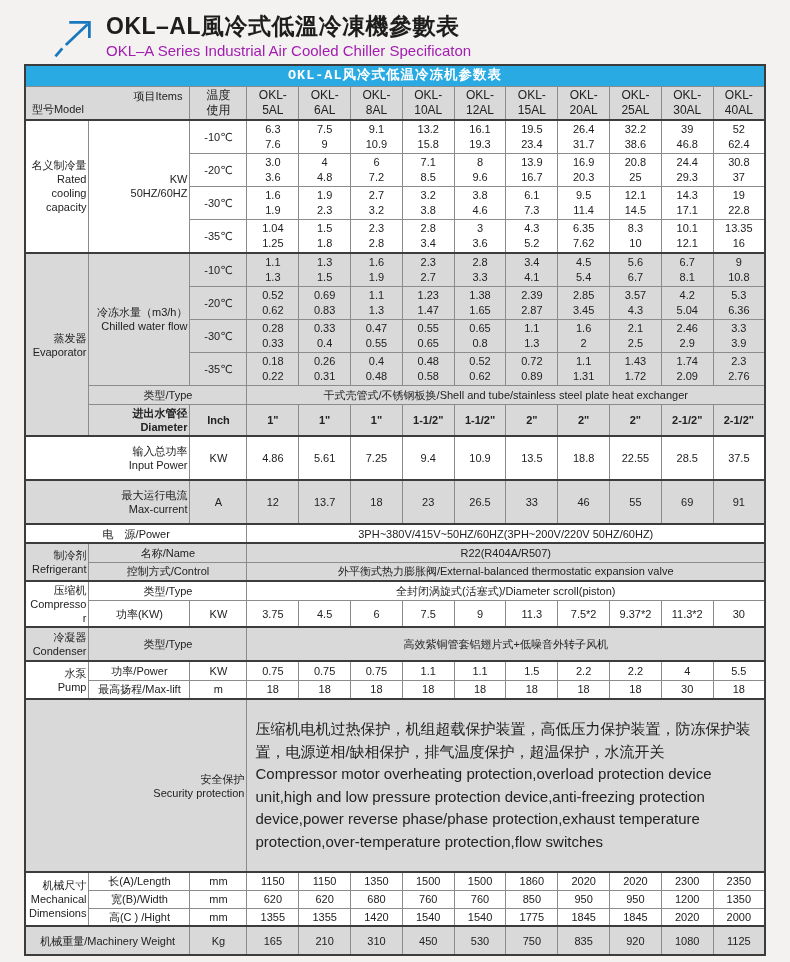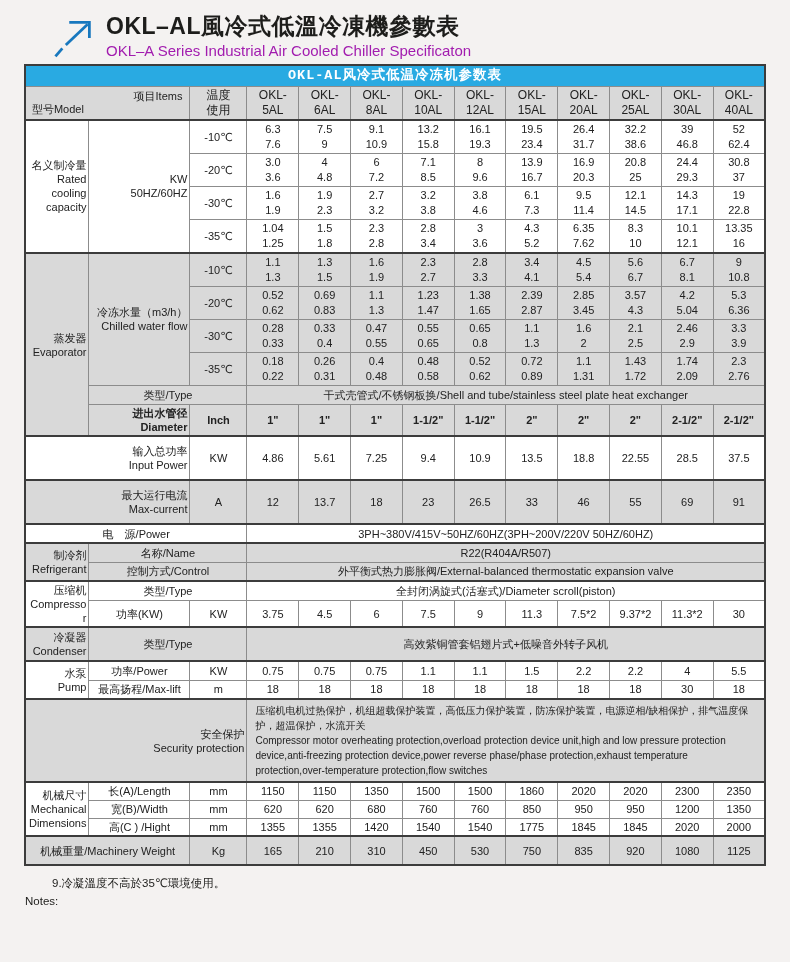--- a/index.html
+++ b/index.html
@@ -51,21 +51,21 @@
       #8c8c8c calc(50% + 0.7px), transparent calc(50% + 0.7px));
   }
   tr.g td.diag { background-color:#d9d9d9;text-decoration:underline; }
   .diag .diag-items { position:absolute; top:2px; right:7px; font-size:11px; }
   .diag .diag-model { position:absolute; bottom:2px; left:6px; font-size:11px; }
 
   .mh div { line-height:15px; font-size:12px; }
   td.lab div { line-height:14px;text-align:right; }
   td[data-name="cooling-value"] div, td[data-name="flow-value"] div, td[data-name="model-header"] div { line-height:15px; }
 
-  .leftcell { text-align:left !important; padding:3px 8px !important; font-size:10px; line-height:1.5 !important; }
+  .leftcell { text-align:left !important; padding:18px 8px !important; font-size:15px; line-height:1.5 !important; }
   .leftcell div { line-height:1.5; }
 
   
   .notes { width:748px; margin:9px auto 0; font-size:11.5px; line-height:1.55; color:#1d1d1b; padding-left:4px; }
   .notes p.ind  { padding-left:27px; }
   .notes p.ind2 { padding-left:33px; }
 </style>
 </head>
 <body>
 

